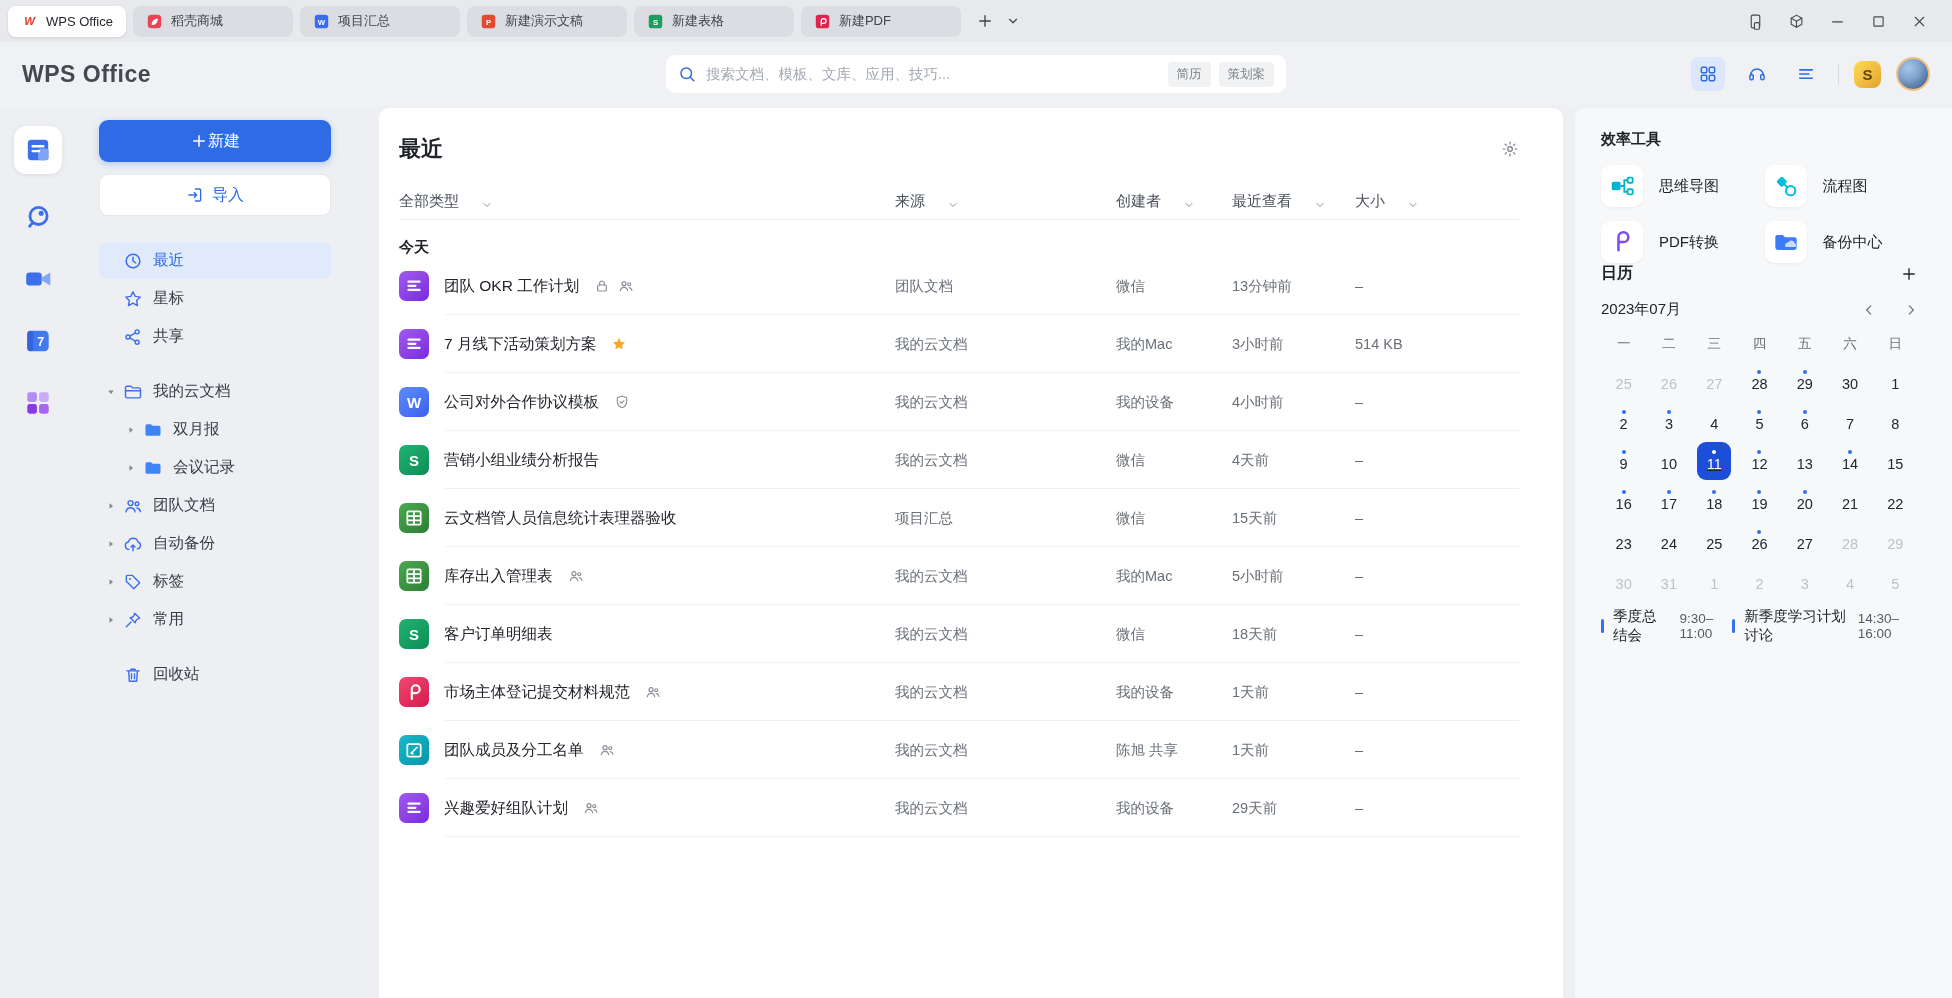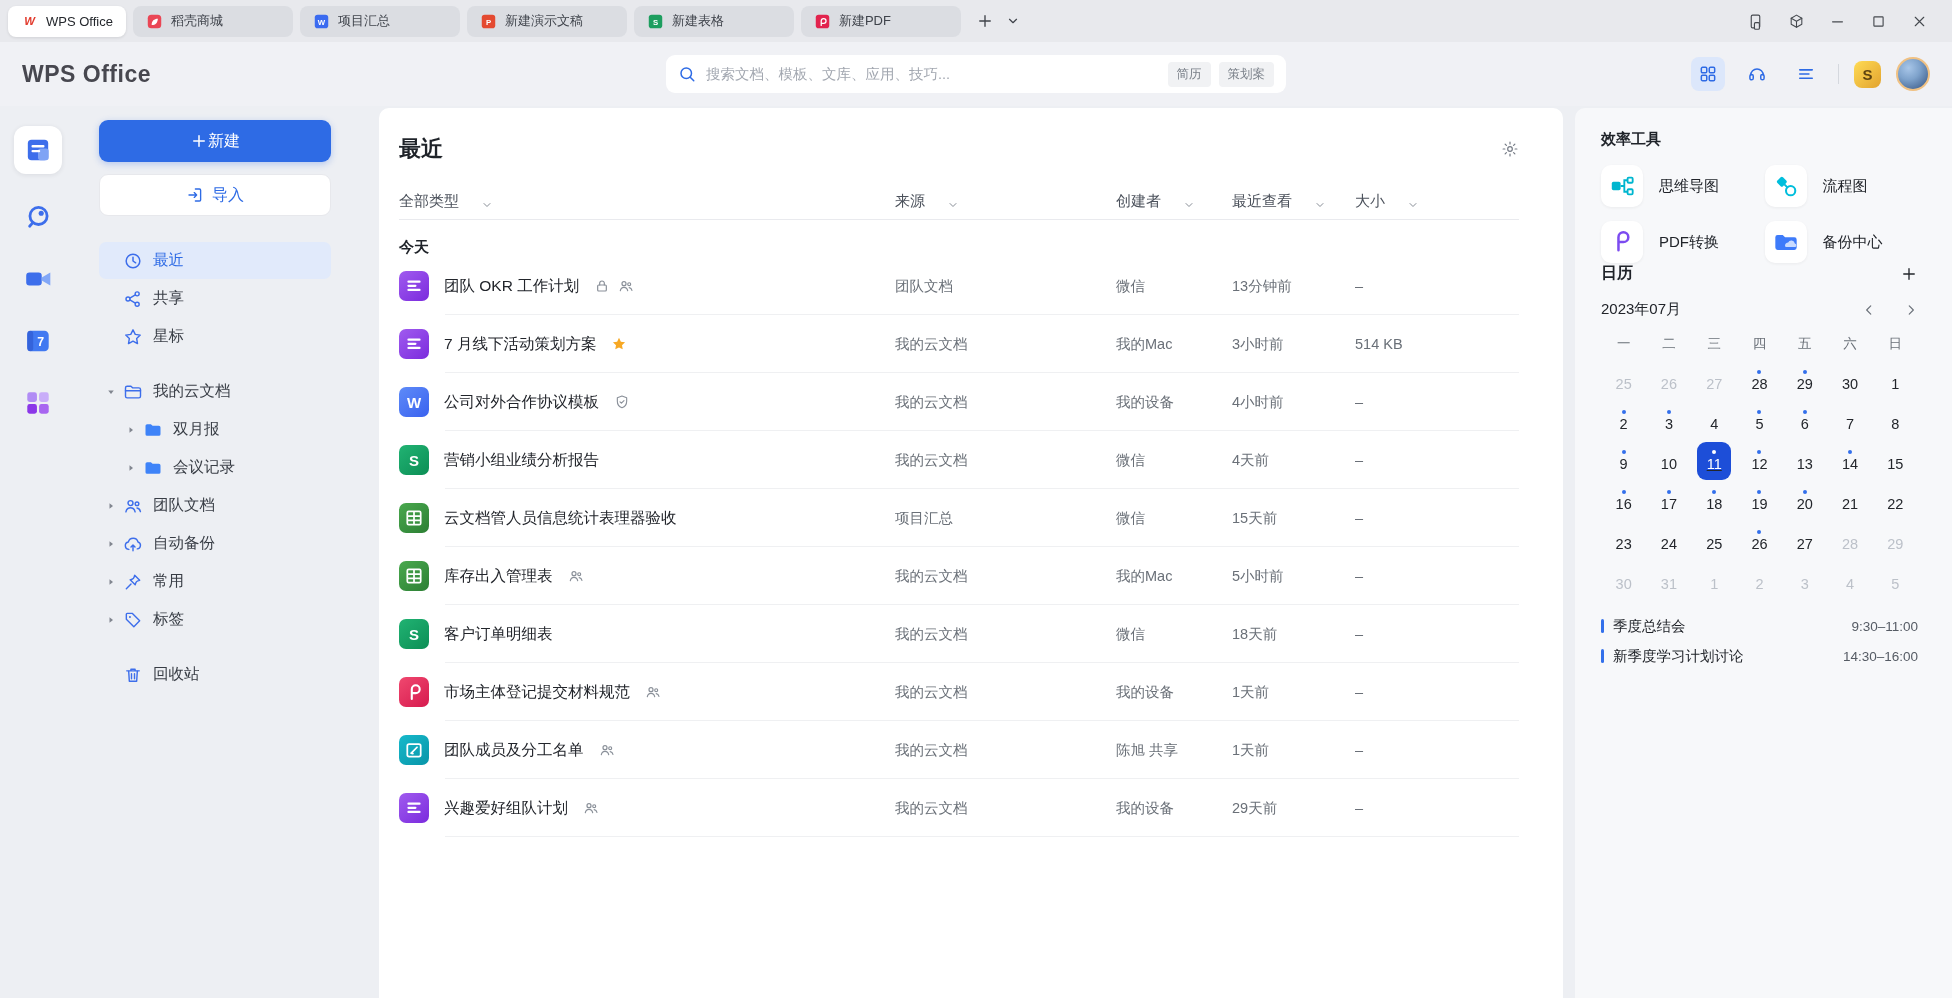--- a/index.html
+++ b/index.html
@@ -109,21 +109,21 @@
   .dbox { width:34px; height:38px; border-radius:9px; display:flex; flex-direction:column;
           align-items:center; justify-content:center; gap:2px; }
   .dbox .ddot { width:4px; height:4px; border-radius:50%; background:transparent; }
   .dbox.hasdot .ddot { background:#3370EB; }
   .dbox .num { font-size:14.5px; color:#23262B; }
   .dbox.muted .num { color:#BCC1C9; }
   .dbox.selected { background:#1d4ed8;text-decoration:underline; }
   .dbox.selected .num { color:#fff; }
   .dbox.selected.hasdot .ddot { background:#fff; }
 
-  .events { margin-top:10px; display:flex; flex-direction:column; }
+  .events { margin-top:10px; display:flex; flex-direction:row; }
   .event { height:30px; display:flex; align-items:center; gap:9px; }
   .ebar { width:3px; height:14px; border-radius:2px; background:#3370EB; flex:none; }
   .etitle { font-size:14.5px; color:#21242A; }
   .etime { margin-left:auto; font-size:13.5px; color:#555B64; }
 </style>
 </head>
 <body>
 
 <div class="tabbar">
   <div class="tabs">
@@ -343,36 +343,36 @@
               <circle cx="12" cy="12" r="8.2"></circle>
               <path d="M12 7.5V12l3.2 2.2"></path>
             </svg>
           </span>
           <span>最近</span>
         </div>
         <div class="nav-item">
           <span class="caret"></span>
           <span class="ic nic">
             <svg viewBox="0 0 24 24" stroke="currentColor" fill="none" stroke-linecap="round" stroke-linejoin="round" stroke-width="1.7">
+              <path d="M12 3.4l2.7 5.4 6 .9-4.3 4.2 1 6-5.4-2.9-5.4 2.9 1-6L3.3 9.7l6-.9z"></path>
+            </svg>
+          </span>
+          <span>星标</span>
+        </div>
+        <div class="nav-item">
+          <span class="caret"></span>
+          <span class="ic nic">
+            <svg viewBox="0 0 24 24" stroke="currentColor" fill="none" stroke-linecap="round" stroke-linejoin="round" stroke-width="1.7">
               <circle cx="6" cy="12" r="2.4"></circle>
               <circle cx="17" cy="5.8" r="2.4"></circle>
               <circle cx="17" cy="18.2" r="2.4"></circle>
               <path d="M8.2 10.9l6.6-3.9M8.2 13.1l6.6 3.9"></path>
             </svg>
           </span>
           <span>共享</span>
-        </div>
-        <div class="nav-item">
-          <span class="caret"></span>
-          <span class="ic nic">
-            <svg viewBox="0 0 24 24" stroke="currentColor" fill="none" stroke-linecap="round" stroke-linejoin="round" stroke-width="1.7">
-              <path d="M12 3.4l2.7 5.4 6 .9-4.3 4.2 1 6-5.4-2.9-5.4 2.9 1-6L3.3 9.7l6-.9z"></path>
-            </svg>
-          </span>
-          <span>星标</span>
         </div>
         <div class="nav-gap"></div>
         <div class="nav-item">
           <span class="caret">
             <span class="ic i12">
               <svg viewBox="0 0 24 24">
                 <path d="M6.5 9h11L12 16z" fill="currentColor"></path>
               </svg>
             </span>
           </span>
@@ -451,41 +451,41 @@
         <div class="nav-item">
           <span class="caret">
             <span class="ic i12">
               <svg viewBox="0 0 24 24">
                 <path d="M9 6.5l7 5.5-7 5.5z" fill="currentColor"></path>
               </svg>
             </span>
           </span>
           <span class="ic nic">
             <svg viewBox="0 0 24 24" stroke="currentColor" fill="none" stroke-linecap="round" stroke-linejoin="round" stroke-width="1.7">
-              <path d="M14 4l6 6-2.2.7a4 4 0 00-2.5 2.5l-.7 2.2-6-6 2.2-.7a4 4 0 002.5-2.5z"></path>
-              <path d="M9.6 14.4L4 20"></path>
-            </svg>
-          </span>
-          <span>常用</span>
+              <path d="M4 11V5a1 1 0 011-1h6l9 9-7 7z"></path>
+              <circle cx="8.3" cy="8.3" r="1.2" fill="currentColor" stroke="none"></circle>
+            </svg>
+          </span>
+          <span>标签</span>
         </div>
         <div class="nav-item">
           <span class="caret">
             <span class="ic i12">
               <svg viewBox="0 0 24 24">
                 <path d="M9 6.5l7 5.5-7 5.5z" fill="currentColor"></path>
               </svg>
             </span>
           </span>
           <span class="ic nic">
             <svg viewBox="0 0 24 24" stroke="currentColor" fill="none" stroke-linecap="round" stroke-linejoin="round" stroke-width="1.7">
-              <path d="M4 11V5a1 1 0 011-1h6l9 9-7 7z"></path>
-              <circle cx="8.3" cy="8.3" r="1.2" fill="currentColor" stroke="none"></circle>
-            </svg>
-          </span>
-          <span>标签</span>
+              <path d="M14 4l6 6-2.2.7a4 4 0 00-2.5 2.5l-.7 2.2-6-6 2.2-.7a4 4 0 002.5-2.5z"></path>
+              <path d="M9.6 14.4L4 20"></path>
+            </svg>
+          </span>
+          <span>常用</span>
         </div>
         <div class="nav-gap"></div>
         <div class="nav-item">
           <span class="caret"></span>
           <span class="ic nic">
             <svg viewBox="0 0 24 24" stroke="currentColor" fill="none" stroke-linecap="round" stroke-linejoin="round" stroke-width="1.7">
               <path d="M4.5 7h15M9.5 7V5h5v2M6.8 7l.8 12.5h8.8L17.2 7"></path>
               <path d="M10.2 10.5v6M13.8 10.5v6"></path>
             </svg>
           </span>

